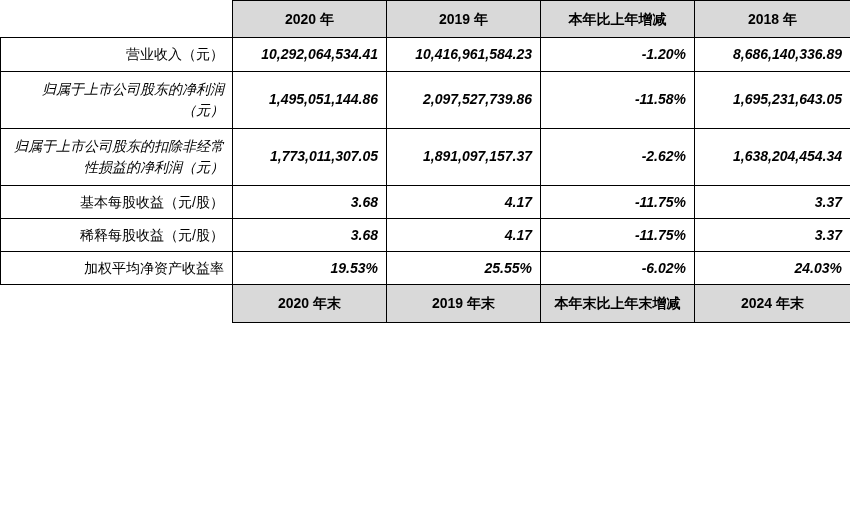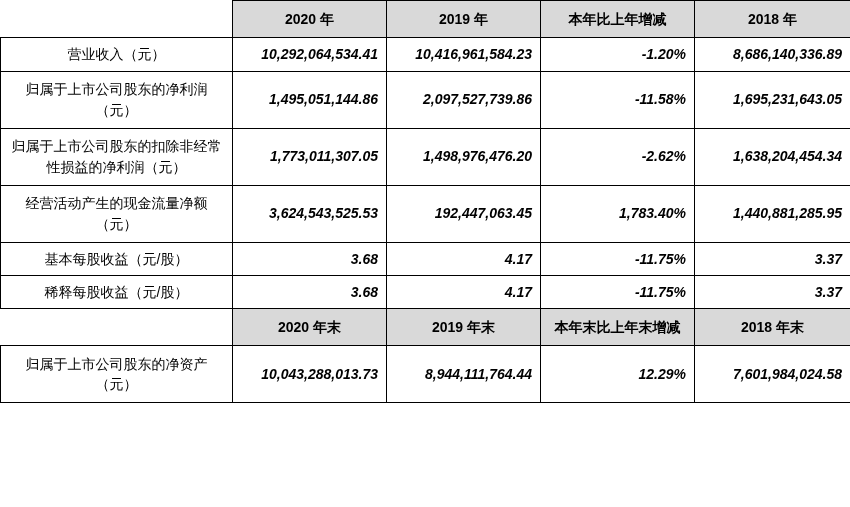--- a/index.html
+++ b/index.html
@@ -40,29 +40,30 @@
     padding-top: 8px;
     padding-bottom: 8px;
   }
   tr.header-row td.corner {
     background: #ffffff;
     border-left: none;
     border-top: none;
     border-bottom: none;
   }
   td.label {
-    text-align: center;
+    text-align: right;
   }
   td.num {
     text-align: right;
     font-weight: bold;
     font-style: italic;
   }
   td.tall {
     height: 44px;
+    font-style: italic;
   }
 </style>
 </head>
 <body>
 
 <table class="fin-table">
   <colgroup>
     <col class="c-label">
     <col class="c-num">
     <col class="c-num">
@@ -90,60 +91,53 @@
       <td class="label tall">归属于上市公司股东的净利润（元）</td>
       <td class="num">1,495,051,144.86</td>
       <td class="num">2,097,527,739.86</td>
       <td class="num">-11.58%</td>
       <td class="num">1,695,231,643.05</td>
     </tr>
 
     <tr>
       <td class="label tall">归属于上市公司股东的扣除非经常性损益的净利润（元）</td>
       <td class="num">1,773,011,307.05</td>
-      <td class="num">1,498,976,476.20</td>
+      <td class="num">1,891,097,157.37</td>
       <td class="num">-2.62%</td>
       <td class="num">1,638,204,454.34</td>
     </tr>
 
-    <tr>
-      <td class="label tall">经营活动产生的现金流量净额（元）</td>
-      <td class="num">3,624,543,525.53</td>
-      <td class="num">192,447,063.45</td>
-      <td class="num">1,783.40%</td>
-      <td class="num">1,440,881,285.95</td>
-    </tr>
 
     <tr>
       <td class="label">基本每股收益（元/股）</td>
       <td class="num">3.68</td>
       <td class="num">4.17</td>
       <td class="num">-11.75%</td>
       <td class="num">3.37</td>
     </tr>
 
     <tr>
       <td class="label">稀释每股收益（元/股）</td>
       <td class="num">3.68</td>
       <td class="num">4.17</td>
       <td class="num">-11.75%</td>
       <td class="num">3.37</td>
     </tr>
 
+    <tr>
+      <td class="label">加权平均净资产收益率</td>
+      <td class="num">19.53%</td>
+      <td class="num">25.55%</td>
+      <td class="num">-6.02%</td>
+      <td class="num">24.03%</td>
+    </tr>
 
     <tr class="header-row">
       <td class="corner"></td>
       <td>2020 年末</td>
       <td>2019 年末</td>
       <td>本年末比上年末增减</td>
-      <td>2018 年末</td>
+      <td>2024 年末</td>
     </tr>
 
 
-    <tr>
-      <td class="label tall">归属于上市公司股东的净资产（元）</td>
-      <td class="num">10,043,288,013.73</td>
-      <td class="num">8,944,111,764.44</td>
-      <td class="num">12.29%</td>
-      <td class="num">7,601,984,024.58</td>
-    </tr>
   </tbody>
 </table>
 
 </body></html>

